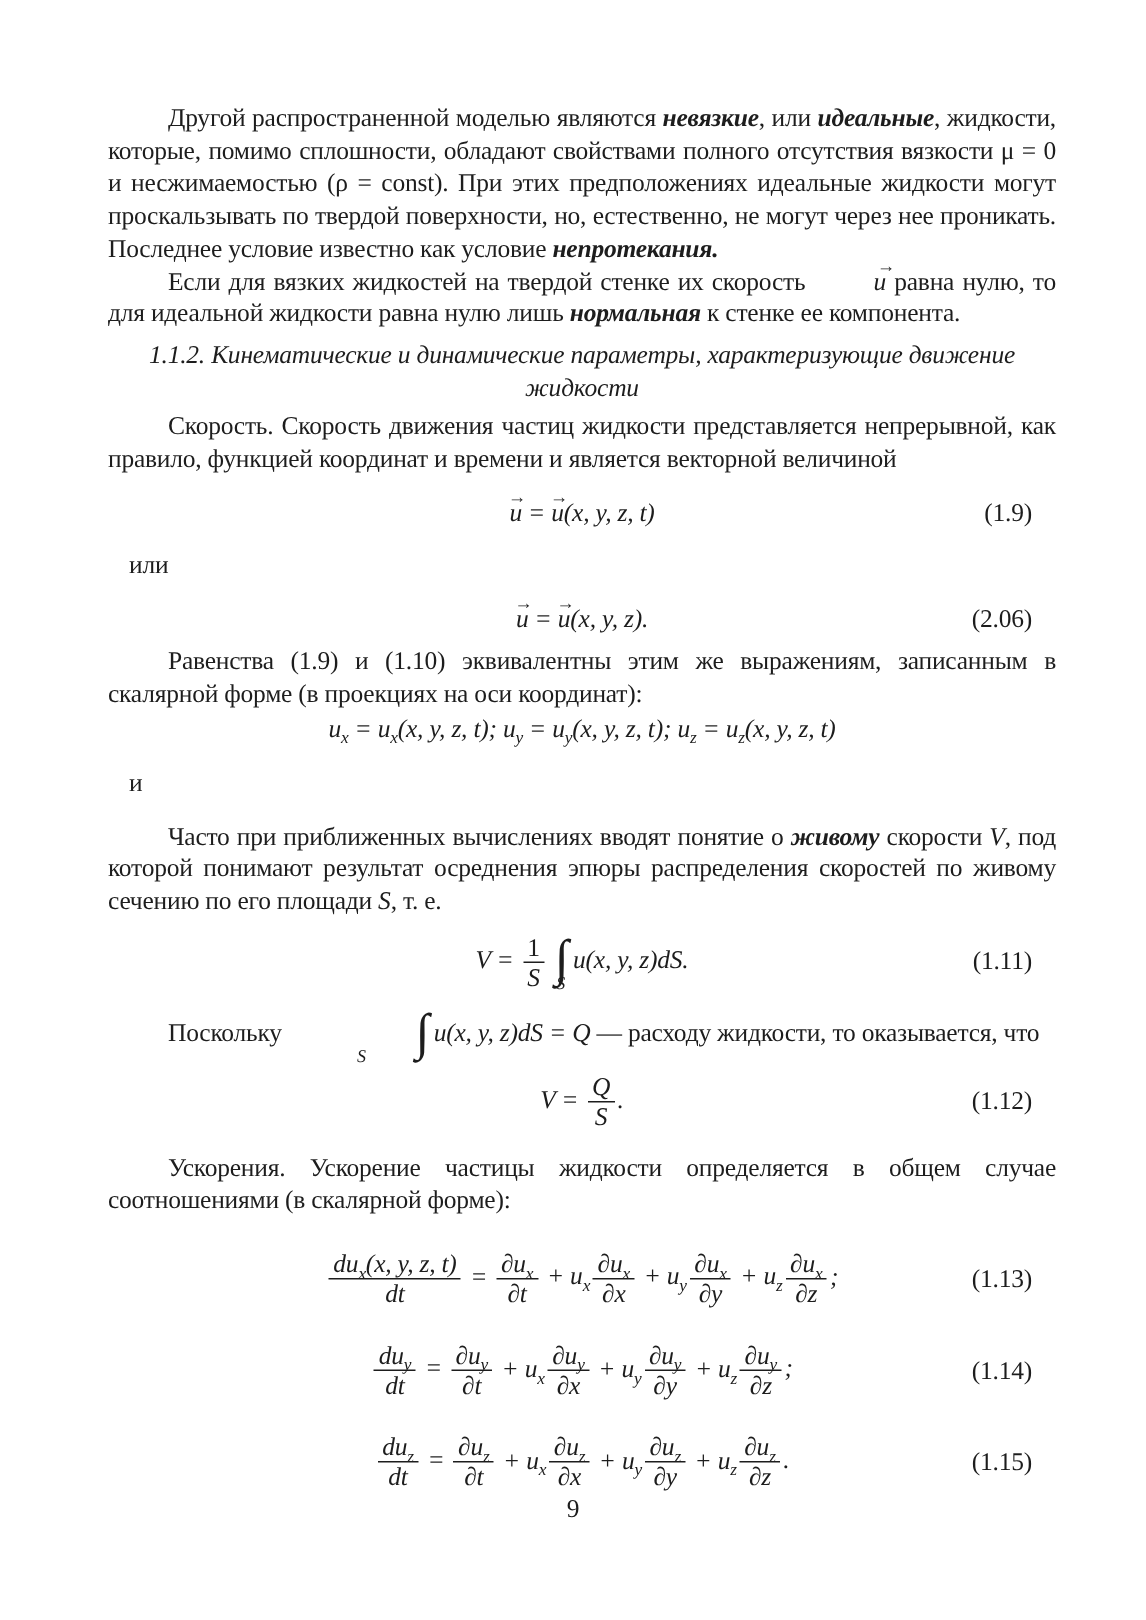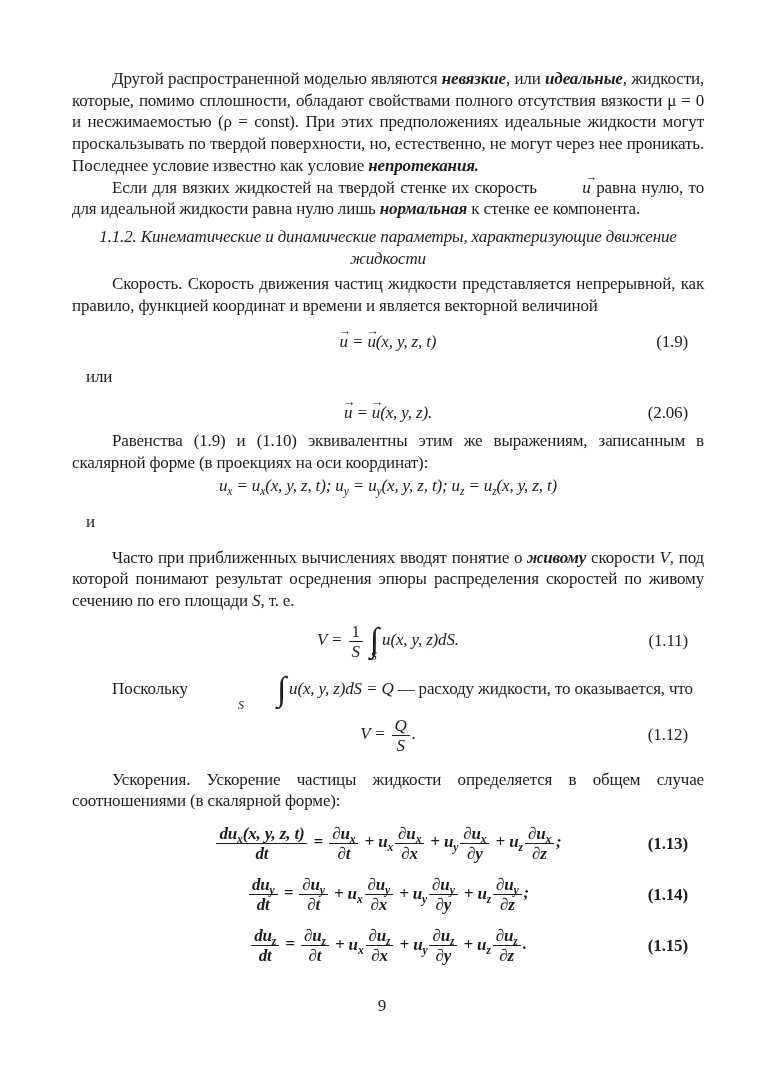--- a/index.html
+++ b/index.html
@@ -31,21 +31,21 @@
   
   .eqrow { position:relative; text-align:center; margin:6px 0; }
   .eqrow .eq { display:inline-block; }
   .eqnum {
     position:absolute; right:16px; top:50%;
     transform:translateY(-50%);
     font-style:normal;
   }
   .eqvec { margin:14px 0 6px 0; }   
   .eqtall { margin:10px 0 14px 0; } 
-  .eqfrac { margin:12px 0;font-weight:bold; }
+  .eqfrac { margin:22px 0; }
   .eqplain { margin:2px 0; }
 
   
   .frac {
     display:inline-block; vertical-align:middle;
     text-align:center; line-height:1.12; margin:0 2px;
   }
   .frac .fnum, .frac .fden { display:block; padding:0 3px; }
   .frac .fden { border-top:1.2px solid #1d1d1d; }
 

